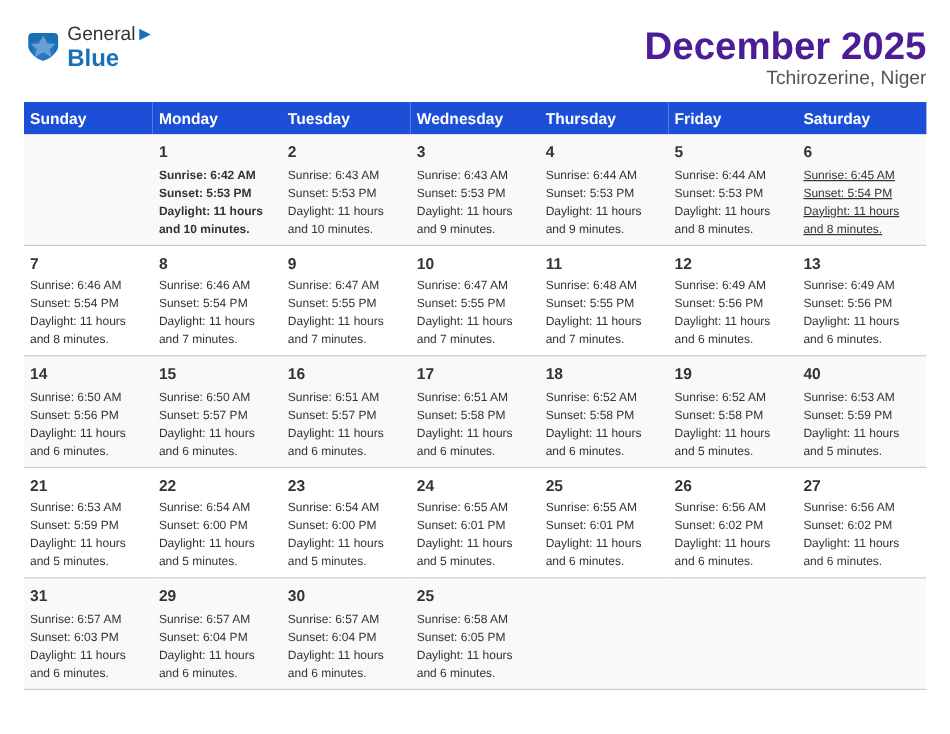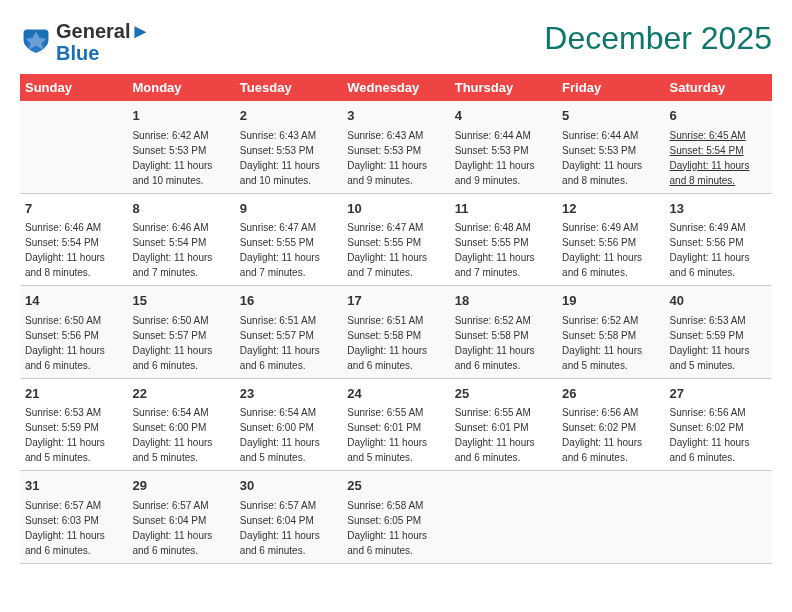--- a/index.html
+++ b/index.html
@@ -23,34 +23,34 @@
     .logo-icon {
       width: 32px;
       height: 32px;
       margin-right: 4px;
     }
     .title-block {
       text-align: right;
     }
     .month-title {
       font-size: 32px;
-      font-weight: normal;
-      color: #0f766e;
+      font-weight: bold;
+      color: #4c1d95;
     }
     .location {
       font-size: 16px;
       color: #555;
     }
     table {
       width: 100%;
       border-collapse: collapse;
       font-size: 11px;
     }
     thead tr th {
-      background-color: #ef4444;
+      background-color: #1d4ed8;
       color: #fff;
       text-align: left;
       padding: 6px 5px;
       font-size: 13px;
       font-weight: bold;
     }
     tbody tr {
       border-bottom: 1px solid #ccc;
     }
     tbody tr:nth-child(odd) {
@@ -83,47 +83,48 @@
 
 <div class="header">
   <div class="logo">
     <svg class="logo-icon" viewBox="0 0 36 36">
       <rect width="36" height="36" fill="white"></rect>
       <path d="M4 8 Q4 4 8 4 L28 4 Q32 4 32 8 L32 16 Q32 24 18 30 Q4 24 4 16 Z" fill="#1a6fb5"></path>
       <path d="M18 8 L28 14 L28 22 Q28 27 18 30 Q8 27 8 22 L8 14 Z" fill="#2878c3"></path>
       <polygon points="18,6 22,14 30,14 24,19 26,27 18,22 10,27 12,19 6,14 14,14" fill="white" opacity="0.3"></polygon>
     </svg>
     <div>
-      <div style="font-size:20px;font-weight:bold;color:#333;line-height:1.1;">General<span style="color:#1a6fb5;">►</span></div>
+      <div style="font-size:16px;font-weight:normal;color:#333;line-height:1.1;">General<span style="color:#1a6fb5;">►</span></div>
       <div style="font-size:20px;font-weight:bold;color:#1a6fb5;line-height:1.1;">Blue</div>
     </div>
   </div>
   <div class="title-block">
     <div class="month-title">December 2025</div>
+    <div class="location">Tchirozerine, Niger</div>
   </div>
 </div>
 
 <table>
   <thead>
     <tr>
     <th>Sunday</th>
         <th>Monday</th>
         <th>Tuesday</th>
         <th>Wednesday</th>
         <th>Thursday</th>
         <th>Friday</th>
         <th>Saturday</th>
       </tr>
   </thead>
   <tbody id="calendar-body">
   <tr>
         <td></td>
         <td>
           <div class="day-num">1</div>
-          <div class="day-info" style="white-space: pre-line;">Sunrise: 6:42 AM
+          <div class="day-info" style="white-space: pre-line; font-weight: bold;">Sunrise: 6:42 AM
 Sunset: 5:53 PM
 Daylight: 11 hours
 and 10 minutes.</div>
         </td>
         <td>
           <div class="day-num">2</div>
           <div class="day-info" style="white-space: pre-line;">Sunrise: 6:43 AM
 Sunset: 5:53 PM
 Daylight: 11 hours
 and 10 minutes.</div>

